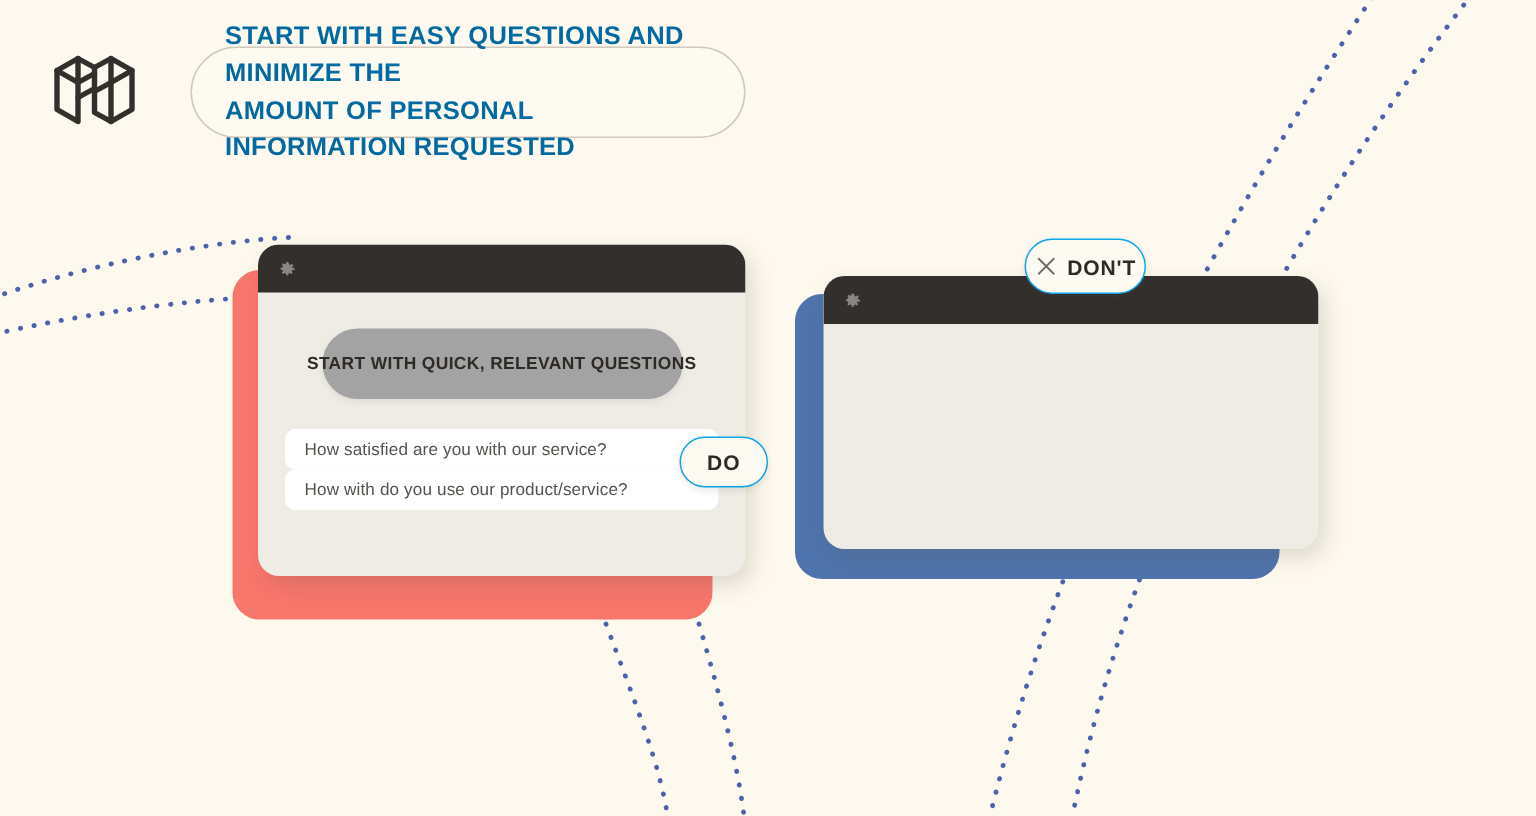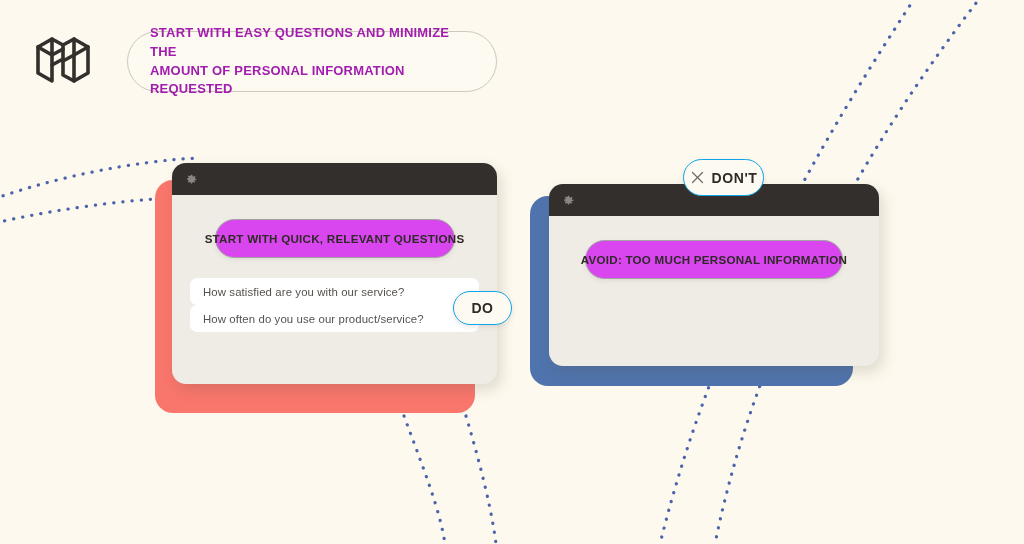--- a/index.html
+++ b/index.html
@@ -52,25 +52,25 @@
     border: 1px solid #cfc8bb;
     border-radius: 32px;
     background: #fdfaf2;
     display: flex;
     align-items: center;
     justify-content: flex-start;
     padding: 0 22px;
     z-index: 4;
   }
   #headline .hl-text {
-    font-size: 13px;
+    font-size: 17px;
     font-weight: bold;
     line-height: 1.45;
     letter-spacing: 0.2px;
-    color: #a21caf;
+    color: #0369a1;
     text-transform: uppercase;
   }
 
   
   .card-wrap {
     position: absolute;
     z-index: 3;
   }
 
   .shadow-card {
@@ -97,22 +97,22 @@
   .gear-icon { display: block; }
 
   .window-body {
     padding: 18px 18px 20px 18px;
   }
 
   .prompt-pill {
     margin: 6px auto 0 auto;
     border: 1px solid #a3a3a3;
     border-radius: 26px;
-    background: #d946ef;
-    height: 39px;
+    background: #a3a3a3;
+    height: 47px;
     display: flex;
     align-items: center;
     justify-content: center;
     box-shadow: 0 2px 4px rgba(90, 75, 60, 0.10);
   }
   .prompt-pill .pill-text {
     font-size: 11.6px;
     font-weight: bold;
     letter-spacing: 0.25px;
     color: #2e2a26;
@@ -233,21 +233,21 @@
       <div class="window-body">
         <div class="prompt-pill" style="width:240px;">
           <span class="pill-text">START WITH QUICK, RELEVANT QUESTIONS</span>
         </div>
 
         <div class="q-list">
           <div class="q-row">
             <span class="q-text">How satisfied are you with our service?</span>
           </div>
           <div class="q-row">
-            <span class="q-text">How often do you use our product/service?</span>
+            <span class="q-text">How with do you use our product/service?</span>
           </div>
         </div>
       </div>
     </div>
 
     <div id="do-badge" class="badge">
       <span class="badge-text">DO</span>
     </div>
   </div>
 
@@ -257,23 +257,20 @@
 
     <div id="dont-window" class="window">
       <div class="titlebar">
         <svg class="gear-icon" width="13" height="13" viewBox="0 0 24 24">
           <path fill="#8b8681" d="M12 8.2a3.8 3.8 0 1 0 0 7.6 3.8 3.8 0 0 0 0-7.6zm0 5.6a1.8 1.8 0 1 1 0-3.6 1.8 1.8 0 0 1 0 3.6z"></path>
           <path fill="#8b8681" d="M21 13.2v-2.4l-2.3-.4a7 7 0 0 0-.6-1.5l1.4-1.9-1.7-1.7-1.9 1.4a7 7 0 0 0-1.5-.6L13.2 3h-2.4l-.4 2.3a7 7 0 0 0-1.5.6L7 4.5 5.3 6.2l1.4 1.9a7 7 0 0 0-.6 1.5L3.8 10v2.4l2.3.4a7 7 0 0 0 .6 1.5l-1.4 1.9 1.7 1.7 1.9-1.4a7 7 0 0 0 1.5.6l.4 2.3h2.4l.4-2.3a7 7 0 0 0 1.5-.6l1.9 1.4 1.7-1.7-1.4-1.9a7 7 0 0 0 .6-1.5z"></path>
         </svg>
       </div>
 
       <div class="window-body">
-        <div class="prompt-pill" style="width:258px;">
-          <span class="pill-text">AVOID: TOO MUCH PERSONAL INFORMATION</span>
-        </div>
 
       </div>
     </div>
 
     <div id="dont-badge" class="badge">
       <svg class="x-icon" width="15" height="15" viewBox="0 0 24 24">
         <g stroke="#6f6a64" stroke-width="1.9" stroke-linecap="round">
           <line x1="4" y1="4" x2="20" y2="20"></line>
           <line x1="20" y1="4" x2="4" y2="20"></line>
         </g>

